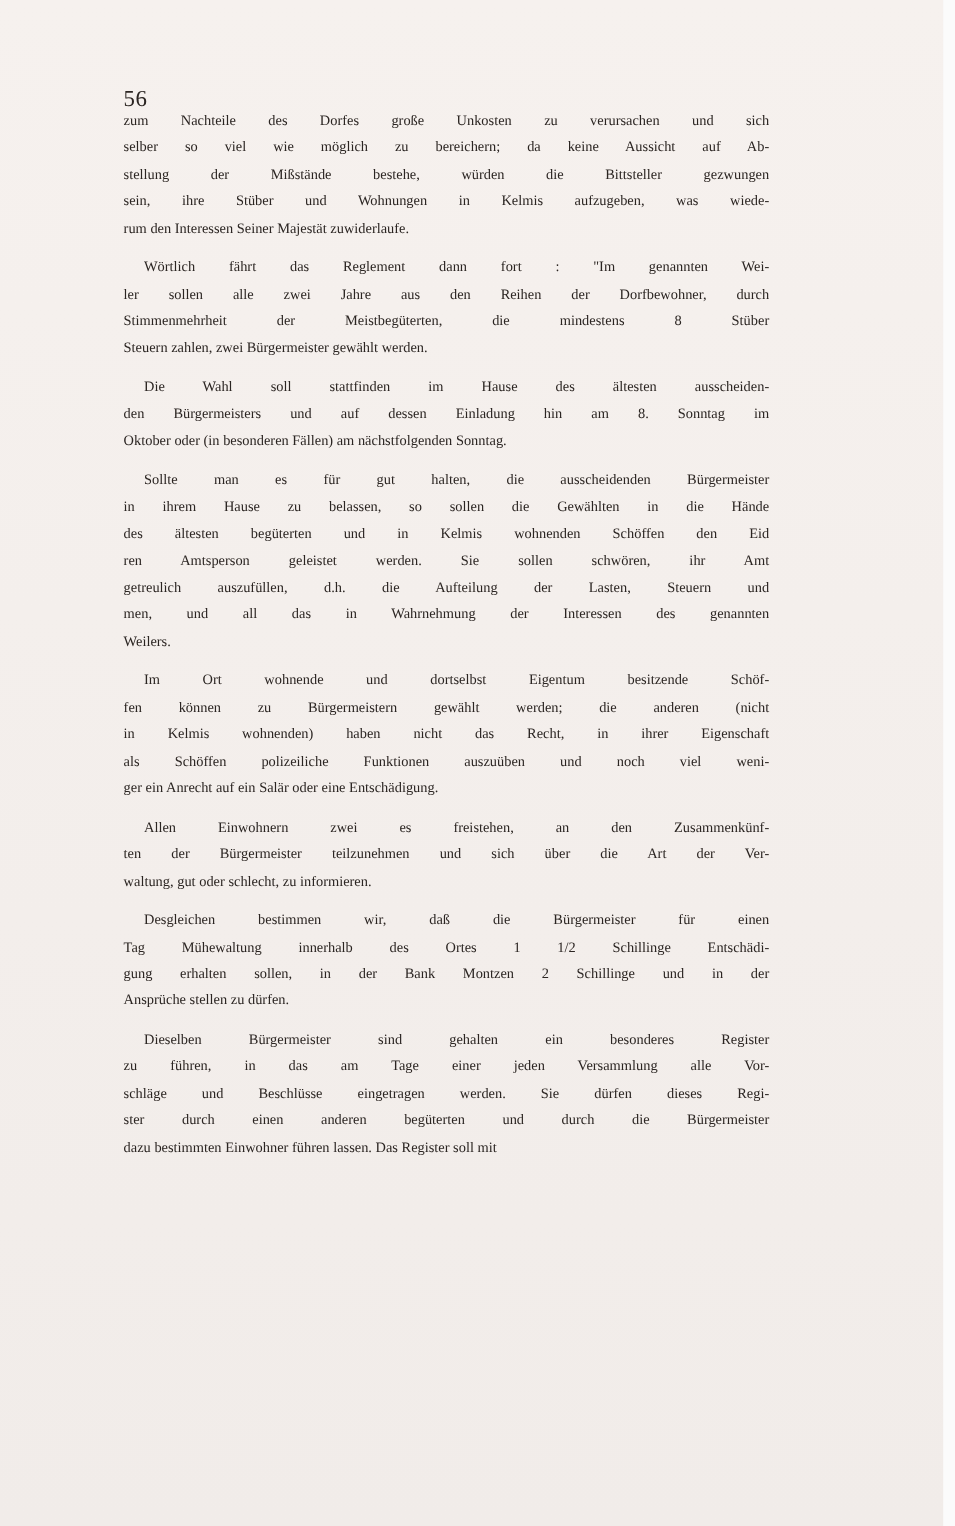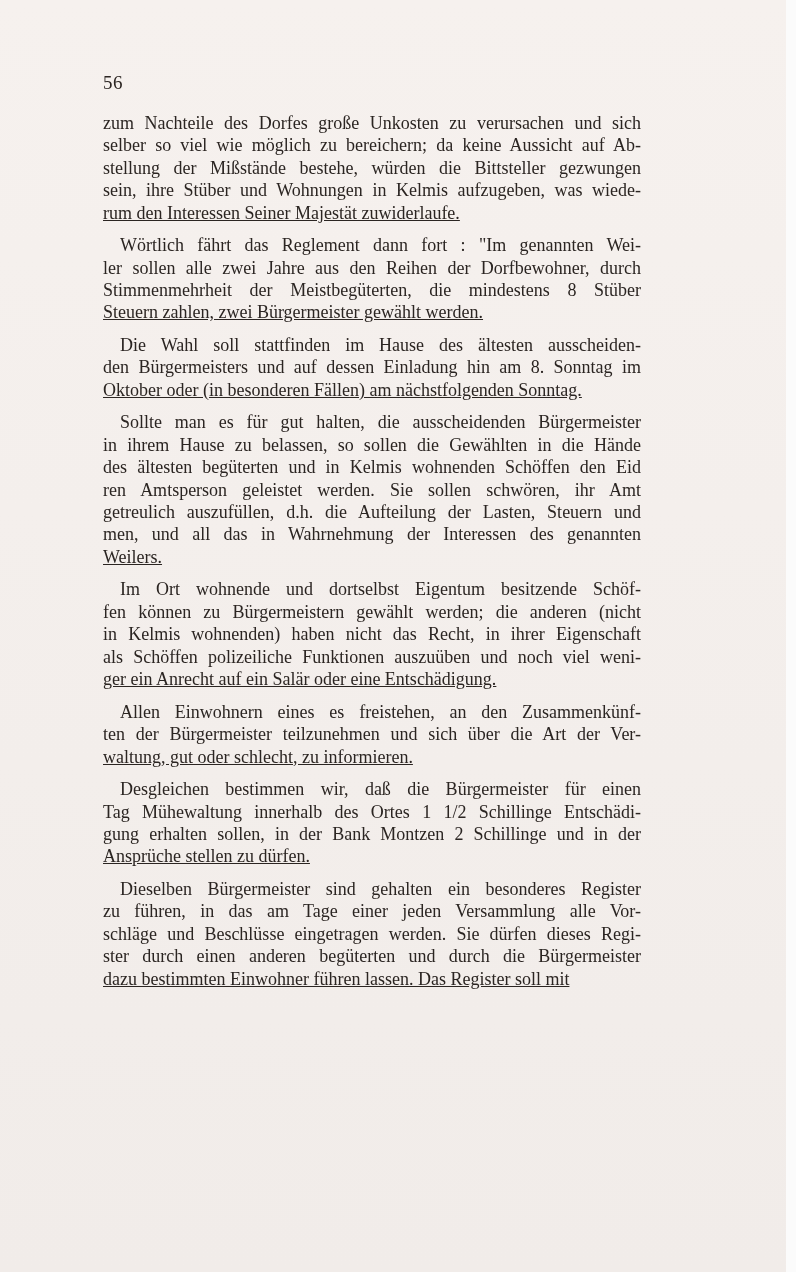--- a/index.html
+++ b/index.html
@@ -16,26 +16,26 @@
   }
   .edge {
     position:absolute; right:0; top:0; width:10px; height:1272px;
     background:#fbfbfb;
   }
   .page-number {
     position:absolute; left:103px; top:72px;
     font-size:19px; letter-spacing:0.5px;
   }
   .body-text {
-    position:absolute; left:103px; top:112px; width:538px;
-    font-size:18px; line-height:22.4px;
+    position:absolute; left:103px; top:89px; width:538px;
+    font-size:12px; line-height:22.4px;
   }
   .para { margin:0 0 10.2px 0; text-indent:0; }
   .para .line { display:block; text-align:justify; text-align-last:justify; white-space:nowrap; }
-  .para .line.last { text-align-last:left;text-decoration:underline; }
+  .para .line.last { text-align-last:left; }
   .para .line.first { padding-left:17px; }
   .para.noindent .line.first { padding-left:0; }
 </style>
 </head>
 <body>
 
 <div class="page">
   <div class="page-number">56</div>
   <div class="body-text" id="body-text">
       <p class="para noindent">
@@ -66,21 +66,21 @@
         <span class="line last">Weilers.</span>
       </p>
       <p class="para">
         <span class="line first">Im Ort wohnende und dortselbst Eigentum besitzende Schöf-</span>
         <span class="line">fen können zu Bürgermeistern gewählt werden; die anderen (nicht</span>
         <span class="line">in Kelmis wohnenden) haben nicht das Recht, in ihrer Eigenschaft</span>
         <span class="line">als Schöffen polizeiliche Funktionen auszuüben und noch viel weni-</span>
         <span class="line last">ger ein Anrecht auf ein Salär oder eine Entschädigung.</span>
       </p>
       <p class="para">
-        <span class="line first">Allen Einwohnern eines es freistehen, an den Zusammenkünf-</span>
+        <span class="line first">Allen Einwohnern zwei es freistehen, an den Zusammenkünf-</span>
         <span class="line">ten der Bürgermeister teilzunehmen und sich über die Art der Ver-</span>
         <span class="line last">waltung, gut oder schlecht, zu informieren.</span>
       </p>
       <p class="para">
         <span class="line first">Desgleichen bestimmen wir, daß die Bürgermeister für einen</span>
         <span class="line">Tag Mühewaltung innerhalb des Ortes 1 1/2 Schillinge Entschädi-</span>
         <span class="line">gung erhalten sollen, in der Bank Montzen 2 Schillinge und in der</span>
         <span class="line last">Ansprüche stellen zu dürfen.</span>
       </p>
       <p class="para">

